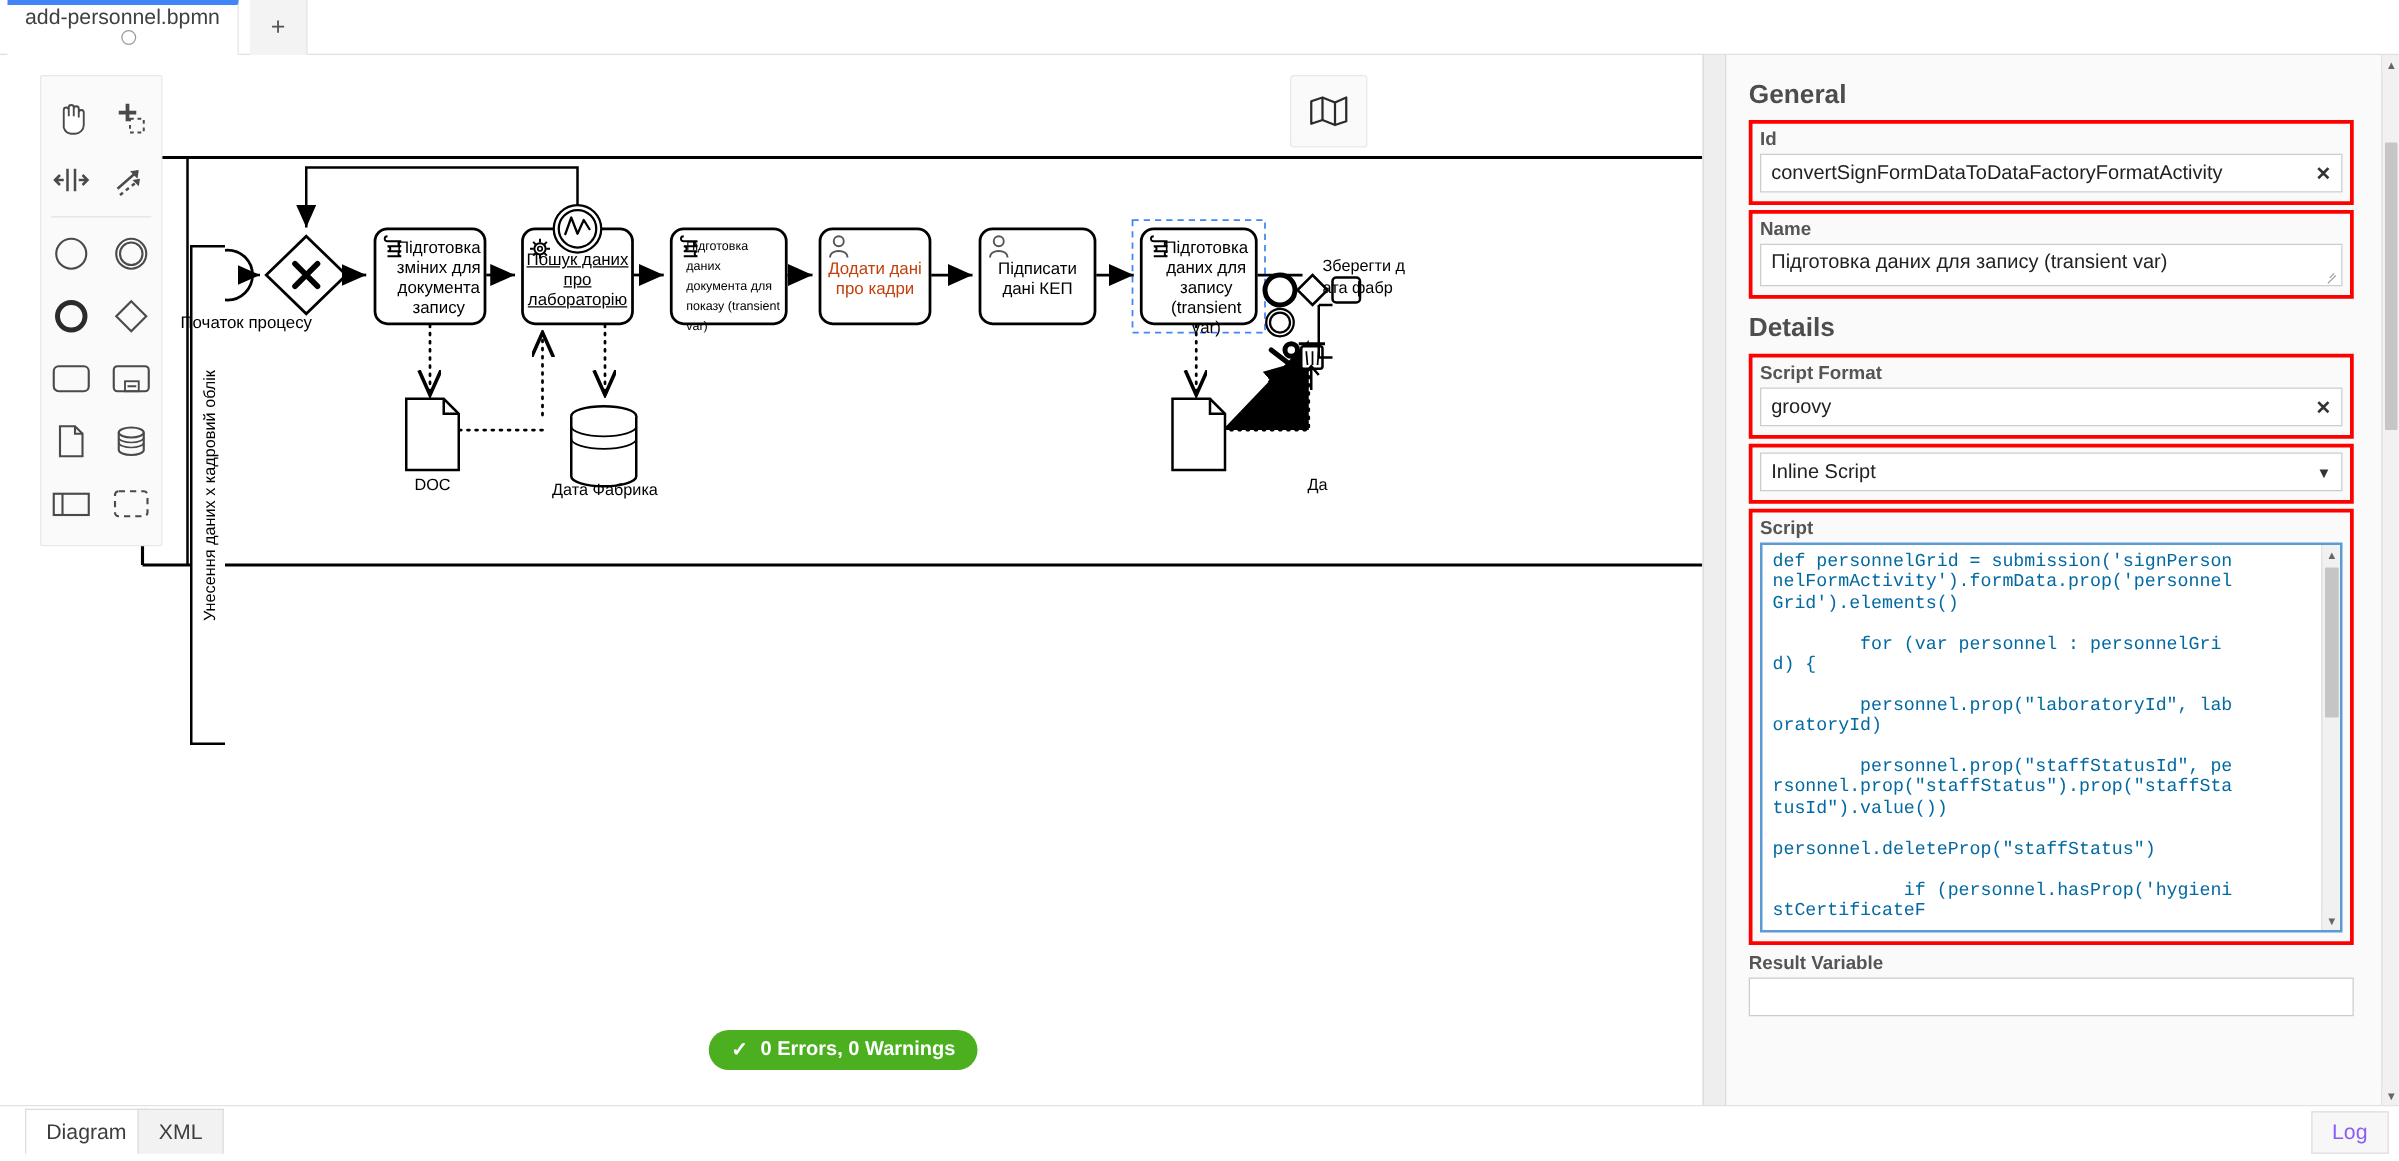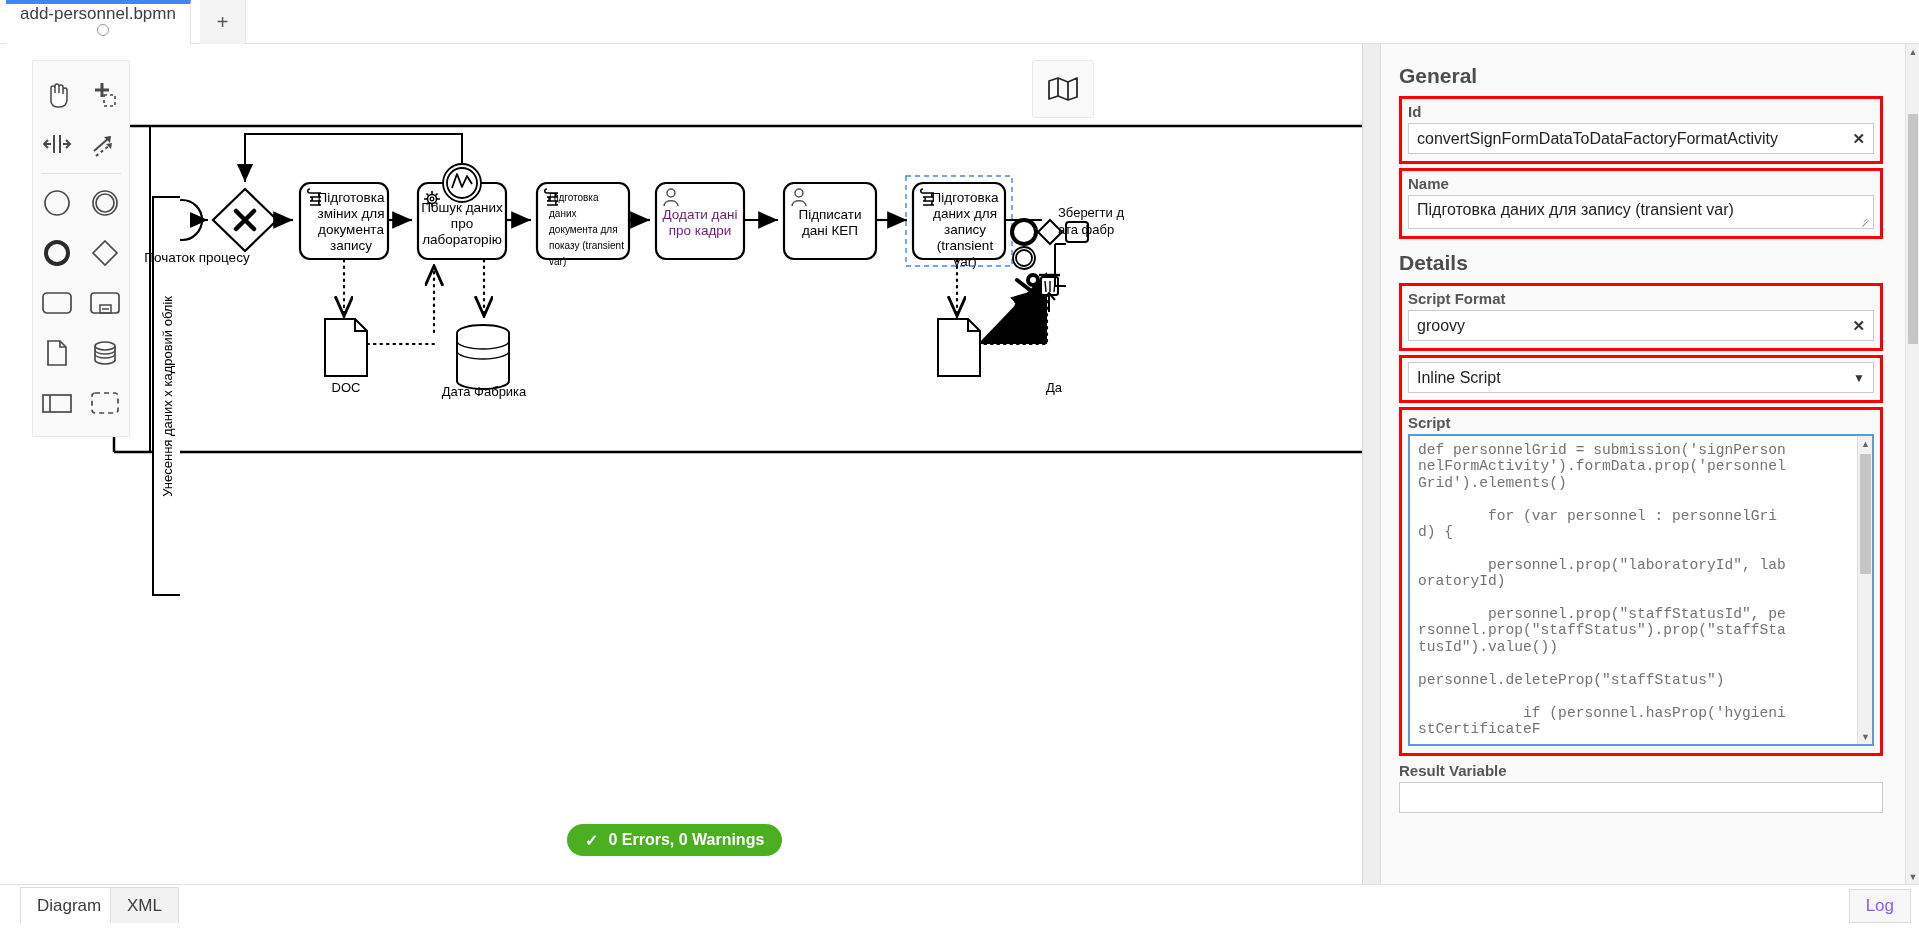--- a/index.html
+++ b/index.html
@@ -157,21 +157,21 @@
     border: 2px solid #5b9bd5;
     background: #ffffff;
     overflow: hidden;
   }
   .script-code {
     position: absolute; left: 0; top: 0;
     width: 386px; height: 100%;
     padding: 6px 8px;
     font-family: "Liberation Mono", monospace;
     font-size: 14.6px; line-height: 16.4px;
-    color: #737373; white-space: pre-wrap; word-break: break-all;
+    color: #0369a1; white-space: pre-wrap; word-break: break-all;
     overflow: hidden;
   }
   .script-scroll {
     position: absolute; right: 0; top: 0; width: 15px; height: 100%;
     background: #f1f1f1; border-left: 1px solid #ddd;
   }
   .sc-arrow {
     position: absolute; left: 0; width: 15px; height: 15px;
     display: flex; align-items: center; justify-content: center;
     font-size: 9px; color: #666; background: #f1f1f1; cursor: pointer;
@@ -340,23 +340,23 @@
     <path d="M1055,200 L1066,200 M1055,242 L1066,242" stroke="#000" stroke-width="2"></path>
   </svg>
 
   <div id="pool-label">
     <span>Унесення даних х кадровий облік</span>
   </div>
 
   <div style="position:absolute;left:142px;top:206px;width:110px;text-align:center;font-size:13.5px;color:#000;">Початок процесу</div>
 
   <div style="position:absolute;left:302px;top:146px;width:84px;text-align:center;font-size:13.5px;line-height:16px;color:#000;padding-left:14px;">Підготовка зміних для документа запису</div>
-  <div style="position:absolute;left:420px;top:156px;width:84px;text-align:center;font-size:13.5px;line-height:16px;color:#000;">Пошук даних про лабораторію</div>
+  <div style="position:absolute;left:420px;top:156px;width:84px;text-align:center;font-size:13.5px;line-height:16px;color:#000;text-decoration:underline;">Пошук даних про лабораторію</div>
   <div style="position:absolute;left:539px;top:146px;width:88px;text-align:left;font-size:10px;line-height:16px;color:#000;padding-left:10px;">Підготовка даних документа для показу (transient var)</div>
-  <div style="position:absolute;left:658px;top:163px;width:84px;text-align:center;font-size:13.5px;line-height:16px;color:#701a75;">Додати дані про кадри</div>
+  <div style="position:absolute;left:658px;top:163px;width:84px;text-align:center;font-size:13.5px;line-height:16px;color:#c2410c;">Додати дані про кадри</div>
   <div style="position:absolute;left:786px;top:163px;width:88px;text-align:center;font-size:13.5px;line-height:16px;color:#000;">Підписати дані КЕП</div>
   <div style="position:absolute;left:915px;top:146px;width:88px;text-align:center;font-size:13.5px;line-height:16px;color:#000;padding-left:12px;">Підготовка даних для запису (transient var)</div>
 
   <div style="position:absolute;left:316px;top:336px;width:60px;text-align:center;font-size:13px;color:#000;">DOC</div>
   <div style="position:absolute;left:436px;top:340px;width:96px;text-align:center;font-size:13px;color:#000;">Дата Фабрика</div>
   <div style="position:absolute;left:1046px;top:336px;width:30px;text-align:left;font-size:13px;color:#000;">Да</div>
 
   <div style="position:absolute;left:1058px;top:160px;font-size:13px;color:#000;line-height:17px;white-space:nowrap;">
     <div>Зберегти д</div>
     <div>ата фабр</div>

